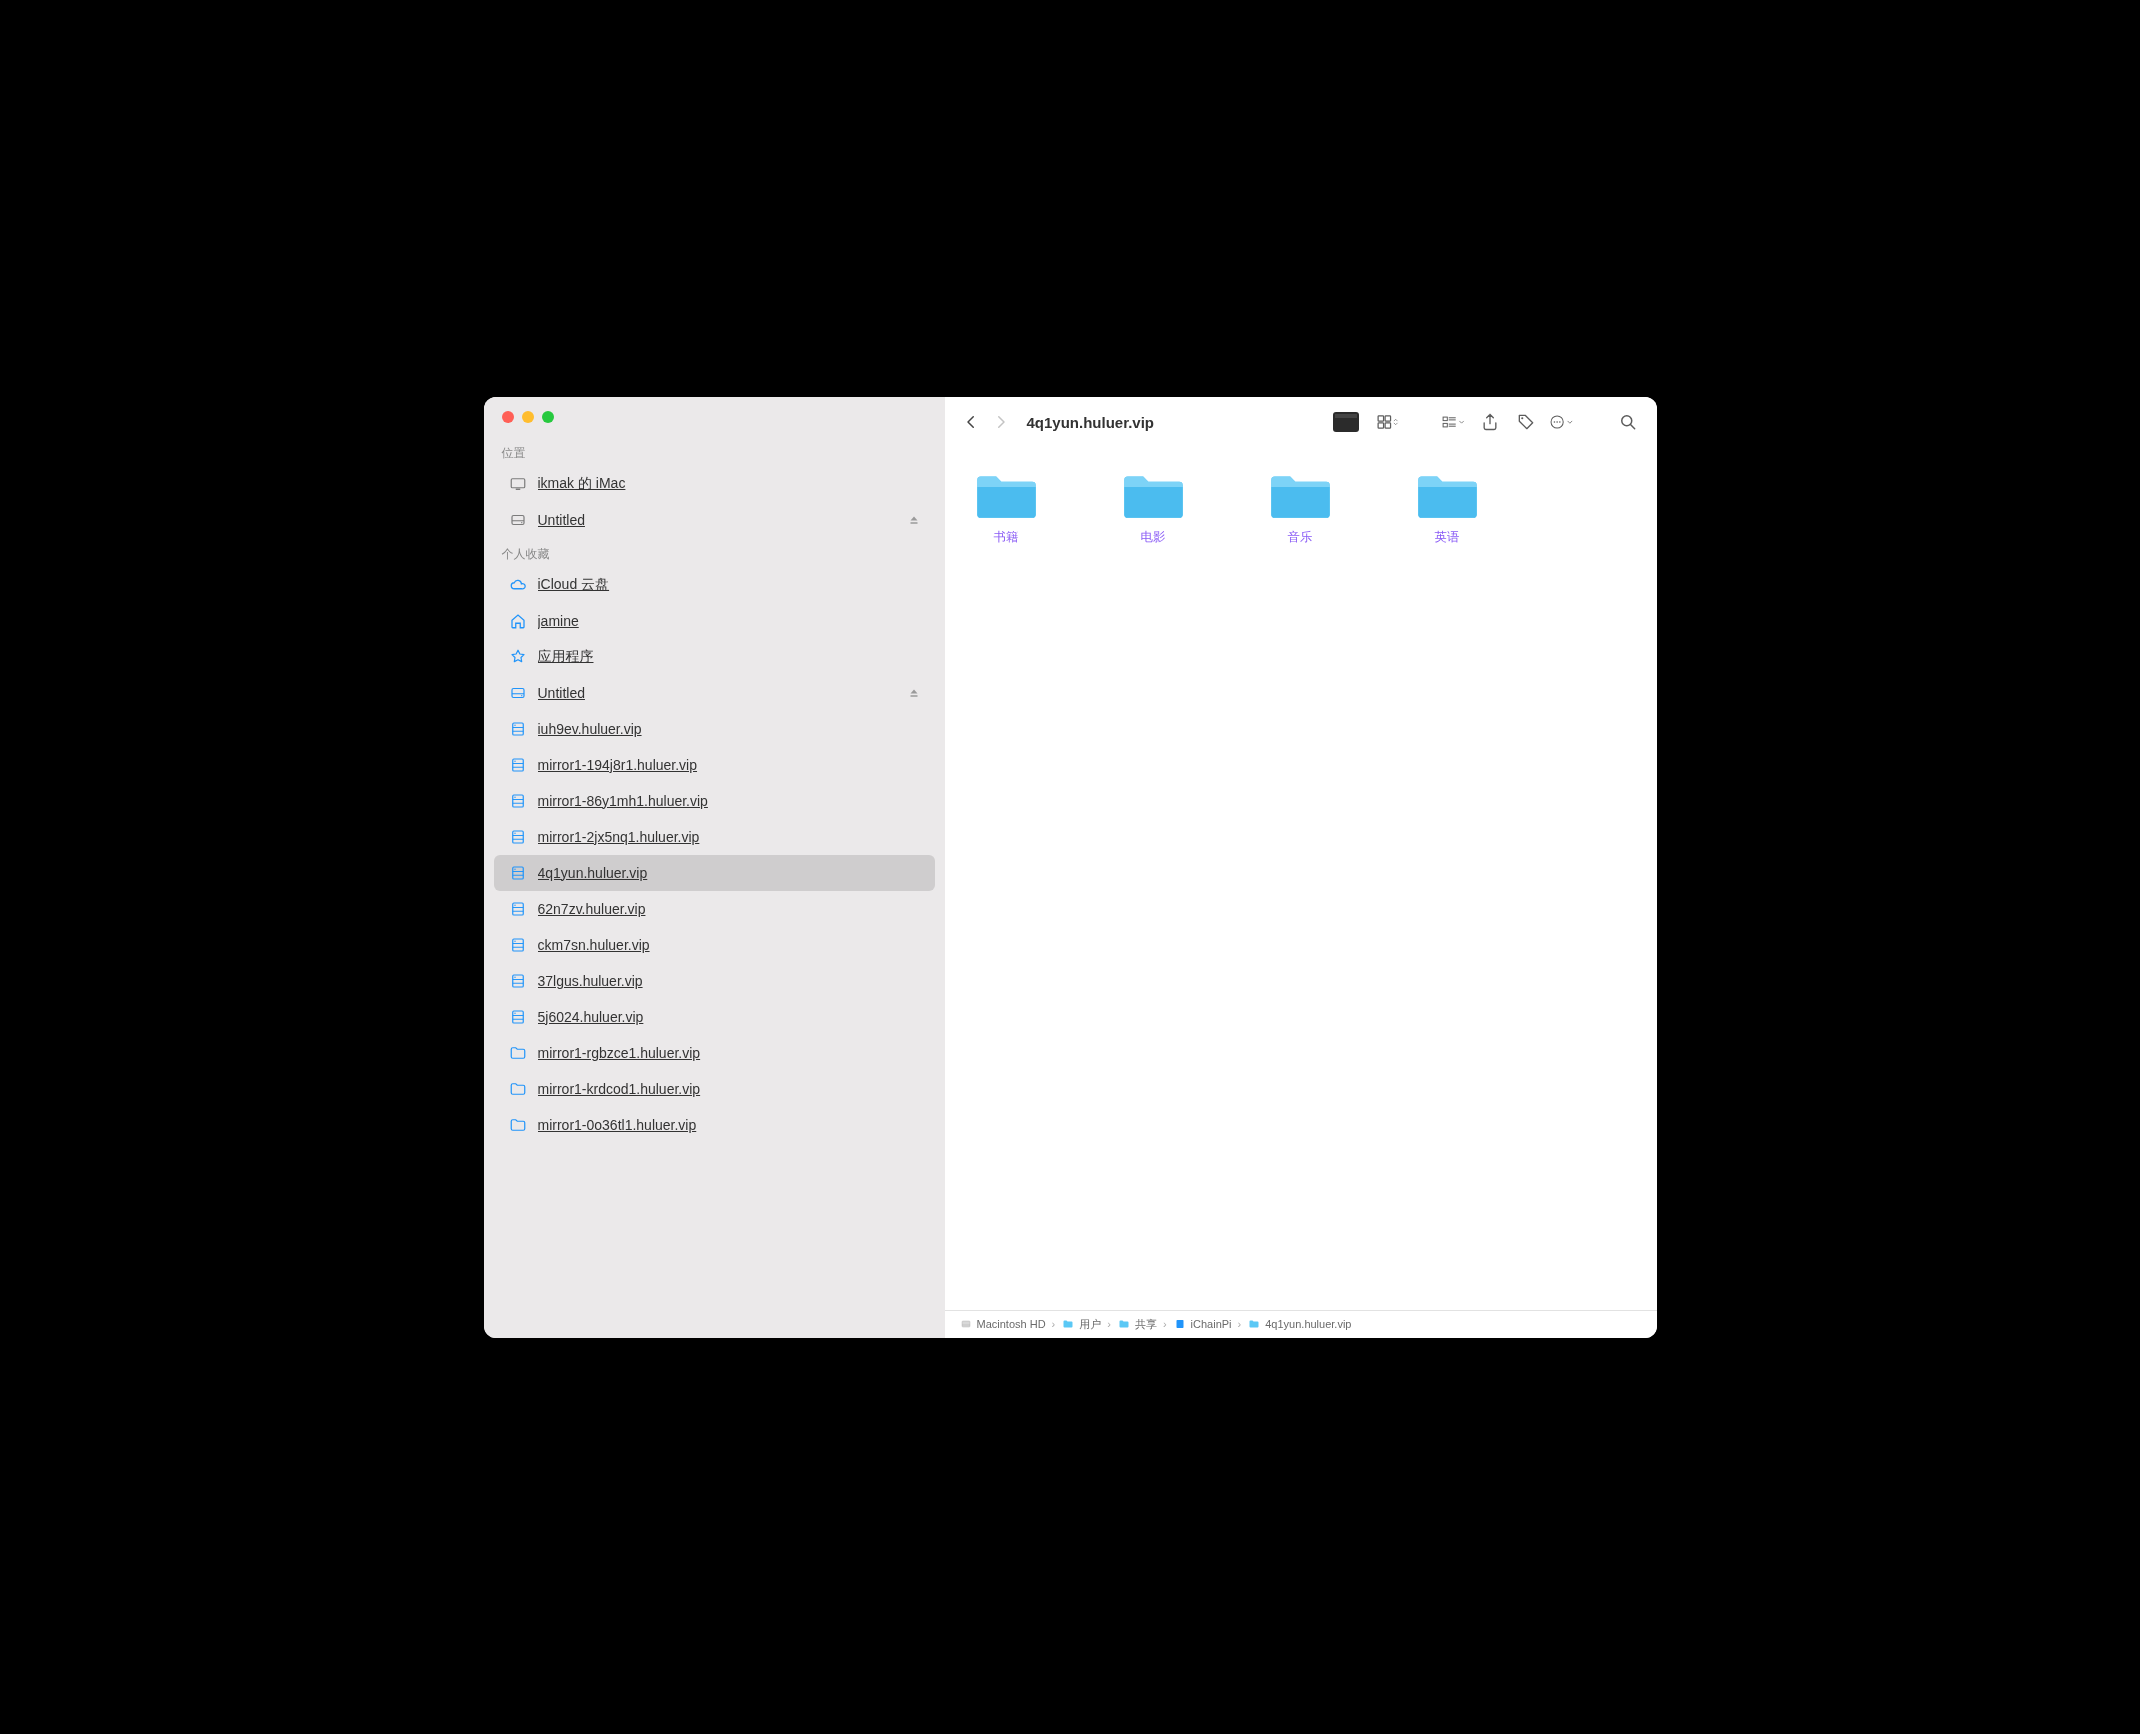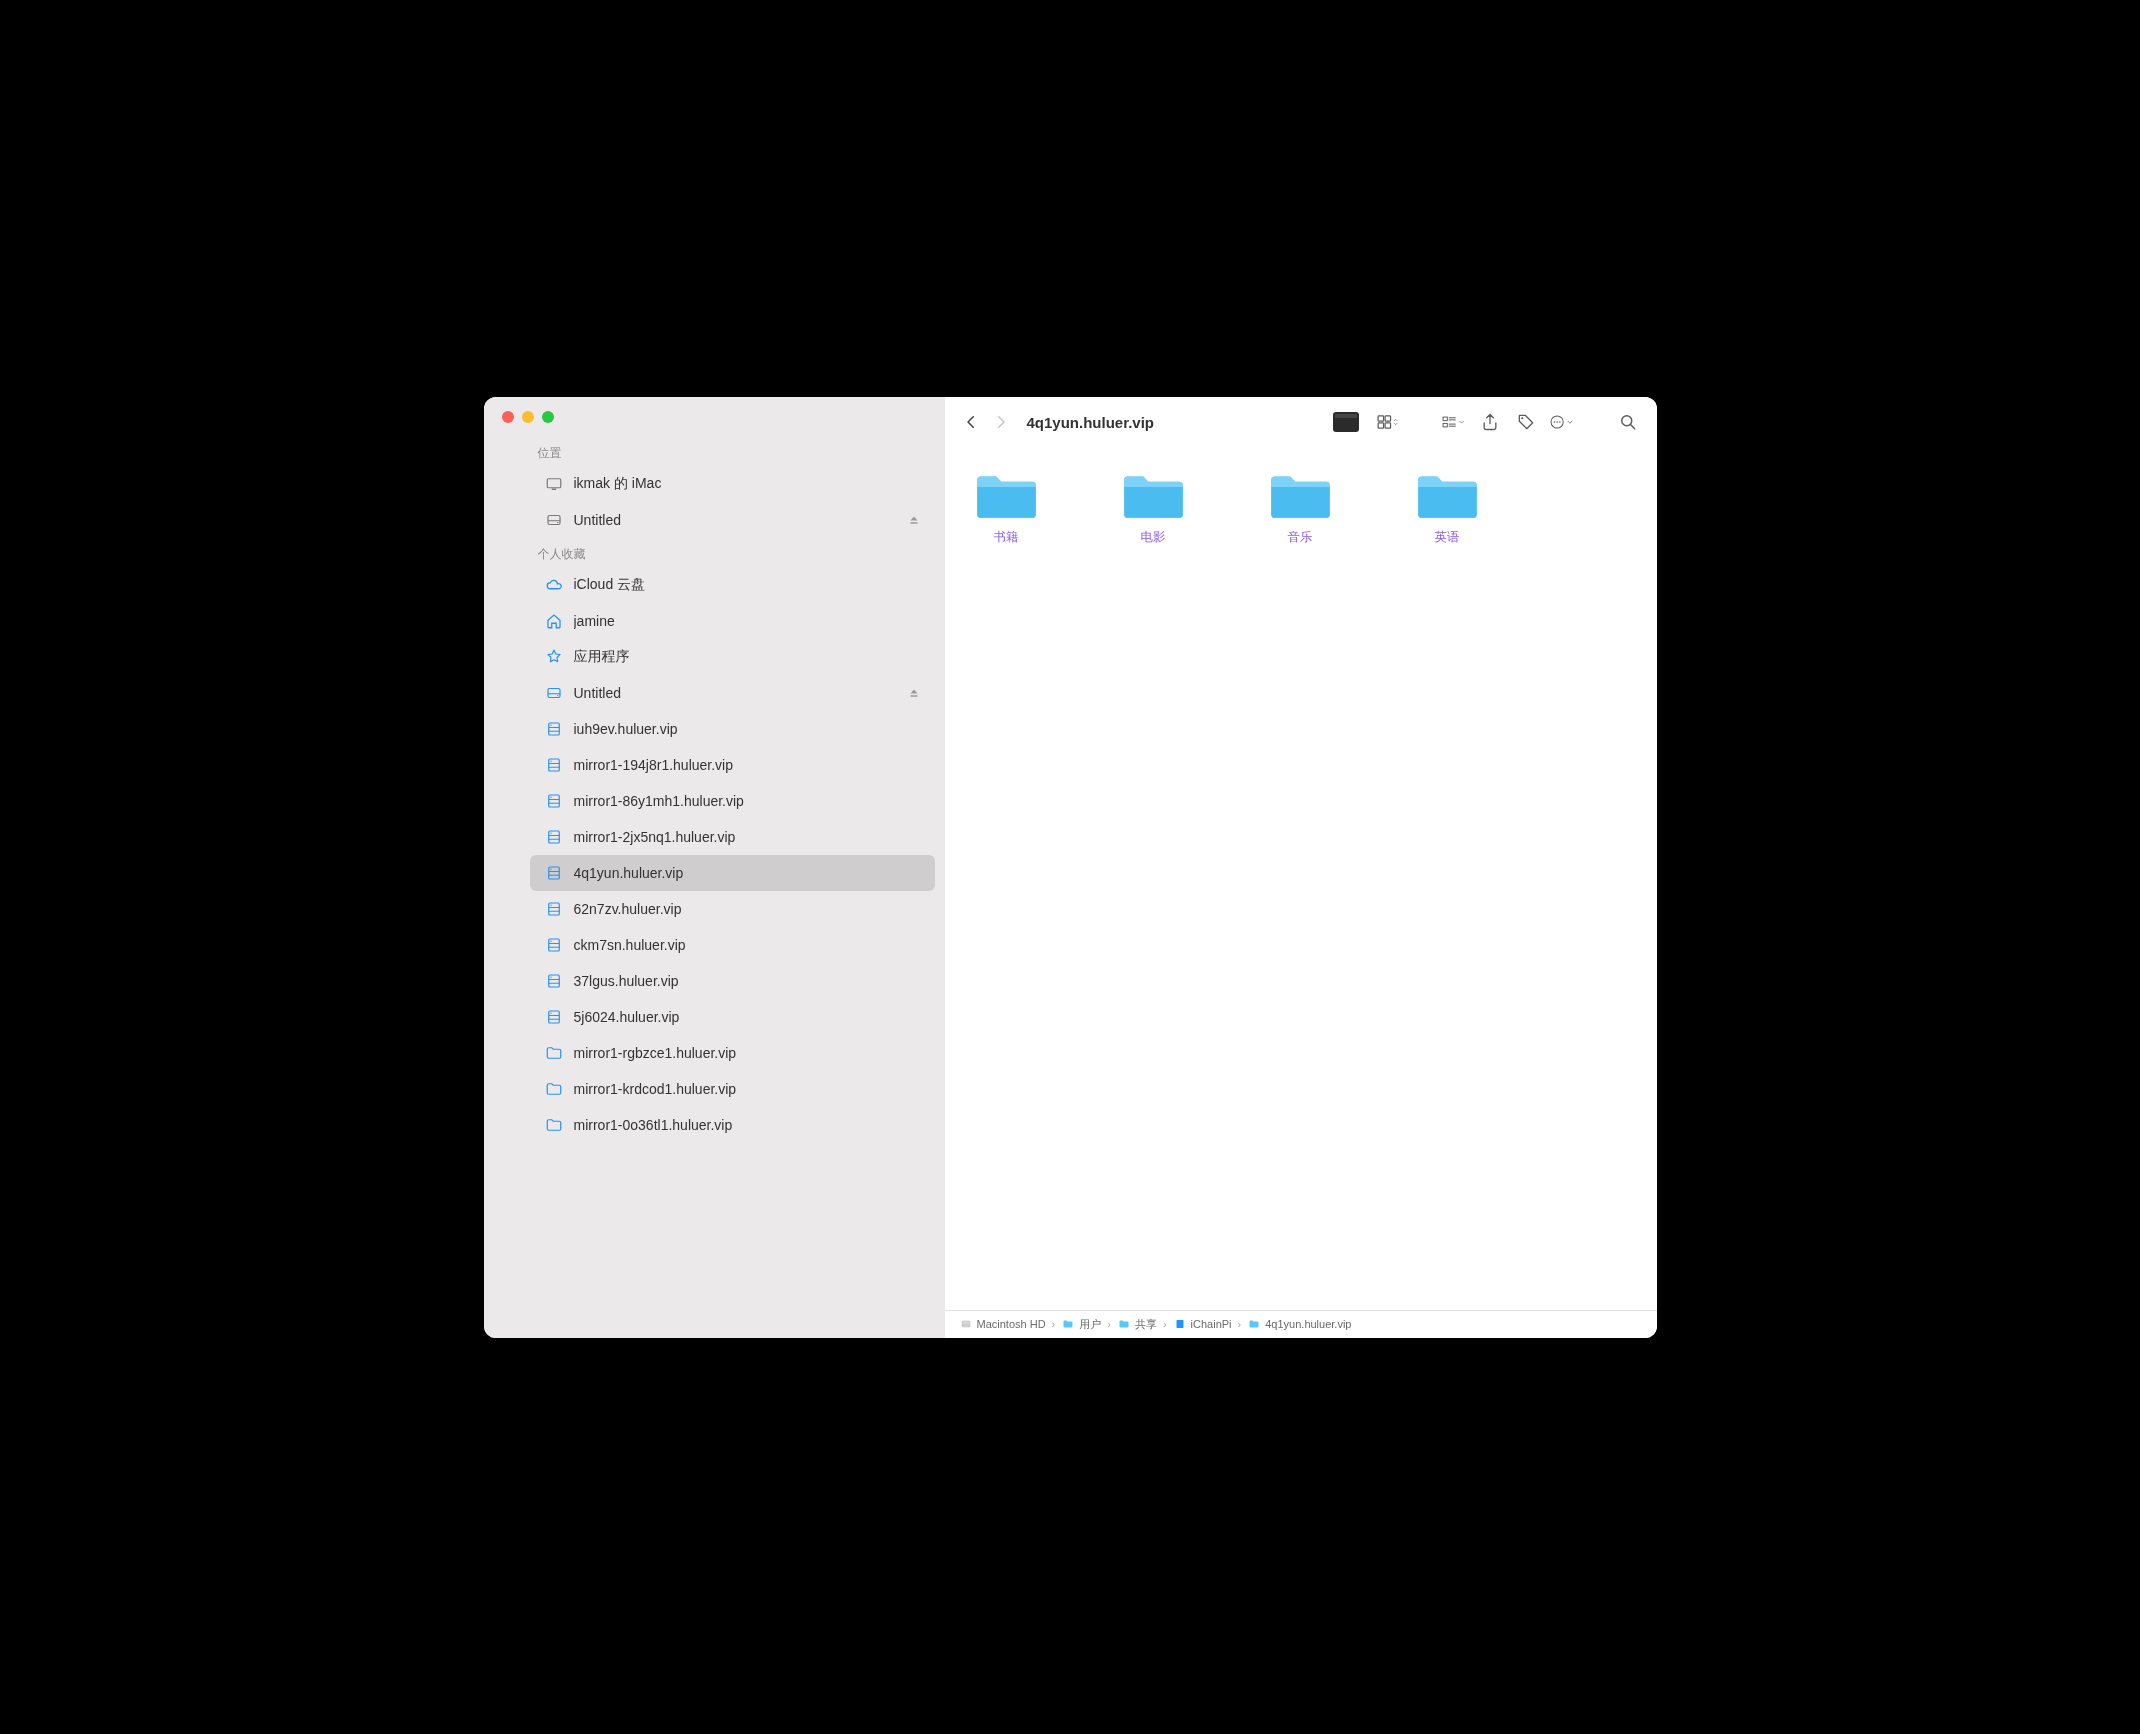--- a/index.html
+++ b/index.html
@@ -31,21 +31,21 @@
 .traffic-lights {
   display: flex;
   gap: 8px;
   padding-left: 18px;
   padding-bottom: 14px;
 }
 .dot { width: 12px; height: 12px; border-radius: 50%; }
 .dot.red { background: #ff5f56; }
 .dot.yellow { background: #ffbd2e; }
 .dot.green { background: #27c93f; }
-.sidebar-scroll { overflow-y: auto; padding-bottom: 10px; margin-left: 36px; }
+.sidebar-scroll { overflow-y: auto; padding-bottom: 10px; }
 .section-label {
   color: #888;
   font-size: 12px;
   padding: 8px 0 4px 18px;
   font-weight: 500;
 }
 .sidebar-item {
   display: flex;
   align-items: center;
   height: 36px;
@@ -59,21 +59,21 @@
 .sidebar-item.selected { background: #cfcdce; }
 .sidebar-item .icon {
   width: 20px;
   height: 18px;
   margin-right: 10px;
   display: flex;
   align-items: center;
   justify-content: center;
   flex-shrink: 0;
 }
-.sidebar-item .label { flex: 1; white-space: nowrap; overflow: hidden; text-overflow: ellipsis; }
+.sidebar-item .label { flex: 1; white-space: nowrap; overflow: hidden; text-overflow: ellipsis; text-decoration: underline; }
 .eject {
   color: #9a9a9a;
   font-size: 12px;
 }
 .main {
   flex: 1;
   display: flex;
   flex-direction: column;
   background: #fff;
 }

